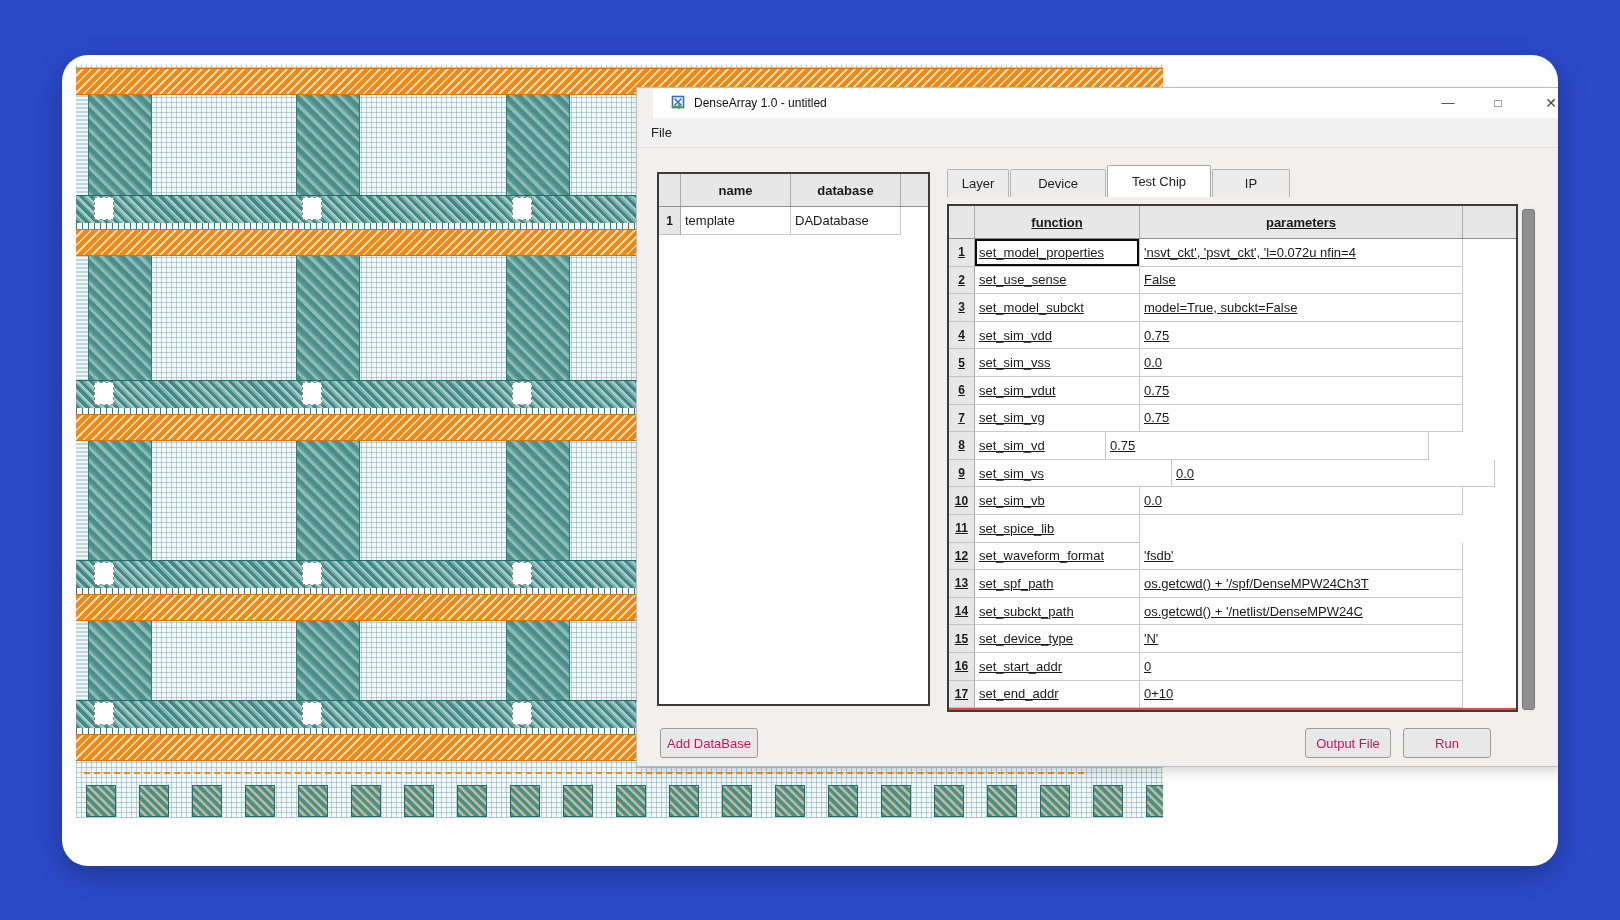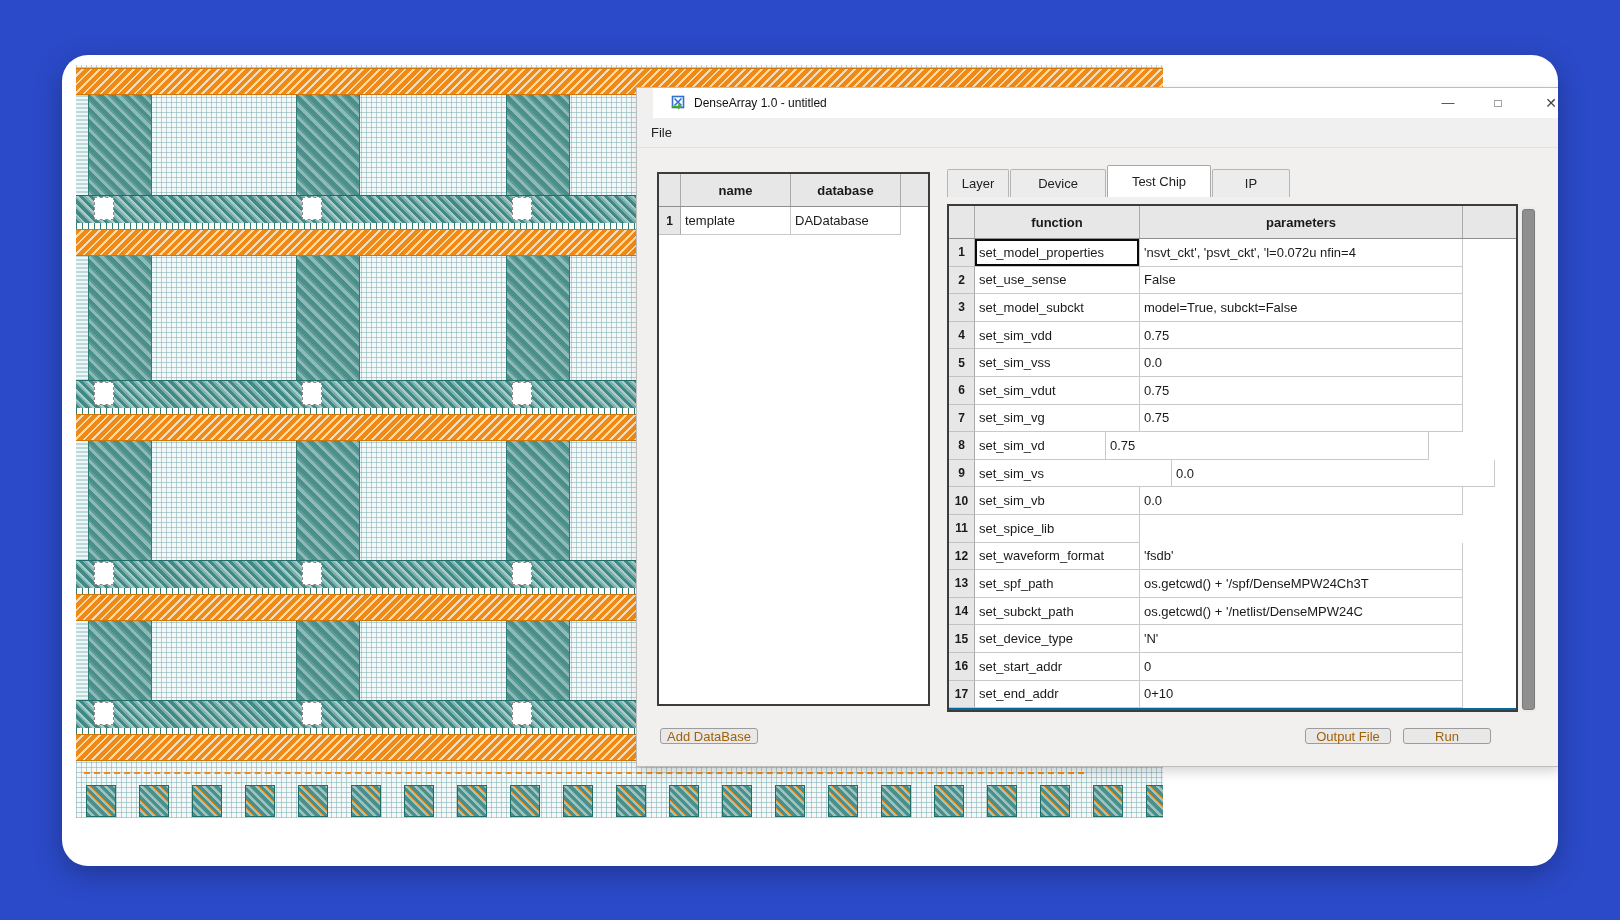--- a/index.html
+++ b/index.html
@@ -103,41 +103,41 @@
     justify-content:center; border-right:1px solid #aaa; border-bottom:1px solid #c2c2c2;
   }
   .trow .tc {
     font-size:13px; display:flex; align-items:center; padding:0 4px;
     border-right:1px solid #c9c9c9; border-bottom:1px solid #c9c9c9;
     white-space:nowrap; overflow:hidden;
   }
   .trow .fill { flex:1; border:none; }
 
   .btn {
-    position:absolute; height:16px; background:#e8e8e8; border:1px solid #9c9c9c;
-    border-radius:3px; font-size:13px; color:#a16207; display:flex; align-items:center;
+    position:absolute; height:30px; background:#e8e8e8; border:1px solid #9c9c9c;
+    border-radius:3px; font-size:13px; color:#be185d; display:flex; align-items:center;
     justify-content:center; cursor:default; font-family:inherit;
   }
   .btn-adddb { left:23px; top:640px; width:98px; }
   .btn-output { left:668px; top:640px; width:86px; }
   .btn-run { left:766px; top:640px; width:88px; }
 
   
   .tabbar { position:absolute; left:310px; top:77px; height:32px; display:flex; align-items:flex-end; }
   .tab {
     height:28px; background:#ececec; border:1px solid #b5b5b5; border-bottom:none;
     font-size:13px; display:flex; align-items:center; justify-content:center;
     margin-right:1px; color:#222; border-radius:2px 2px 0 0; white-space:nowrap;
   }
   .tab.active { height:32px; background:#fff; border-color:#a8a8a8; z-index:2; }
 
   
   .fnpanel {
     position:absolute; left:310px; top:116px; width:571px; height:508px;
-    background:#0369a1; border:2px solid #3c3c3c; overflow:hidden;
+    background:#ef4444; border:2px solid #3c3c3c; overflow:hidden;text-decoration:underline;
   }
   .fnpanel .trow { height:27.6px; }
   .fnpanel .trow .tc.focused { box-shadow:inset 0 0 0 2px #0a0a0a; }
 
   .scrollbar {
     position:absolute; left:884px; top:119px; width:15px; height:505px;
     background:#ececec; border-radius:3px;
   }
   .scroll-thumb {
     position:absolute; left:1px; right:1px; top:2px; bottom:2px;

